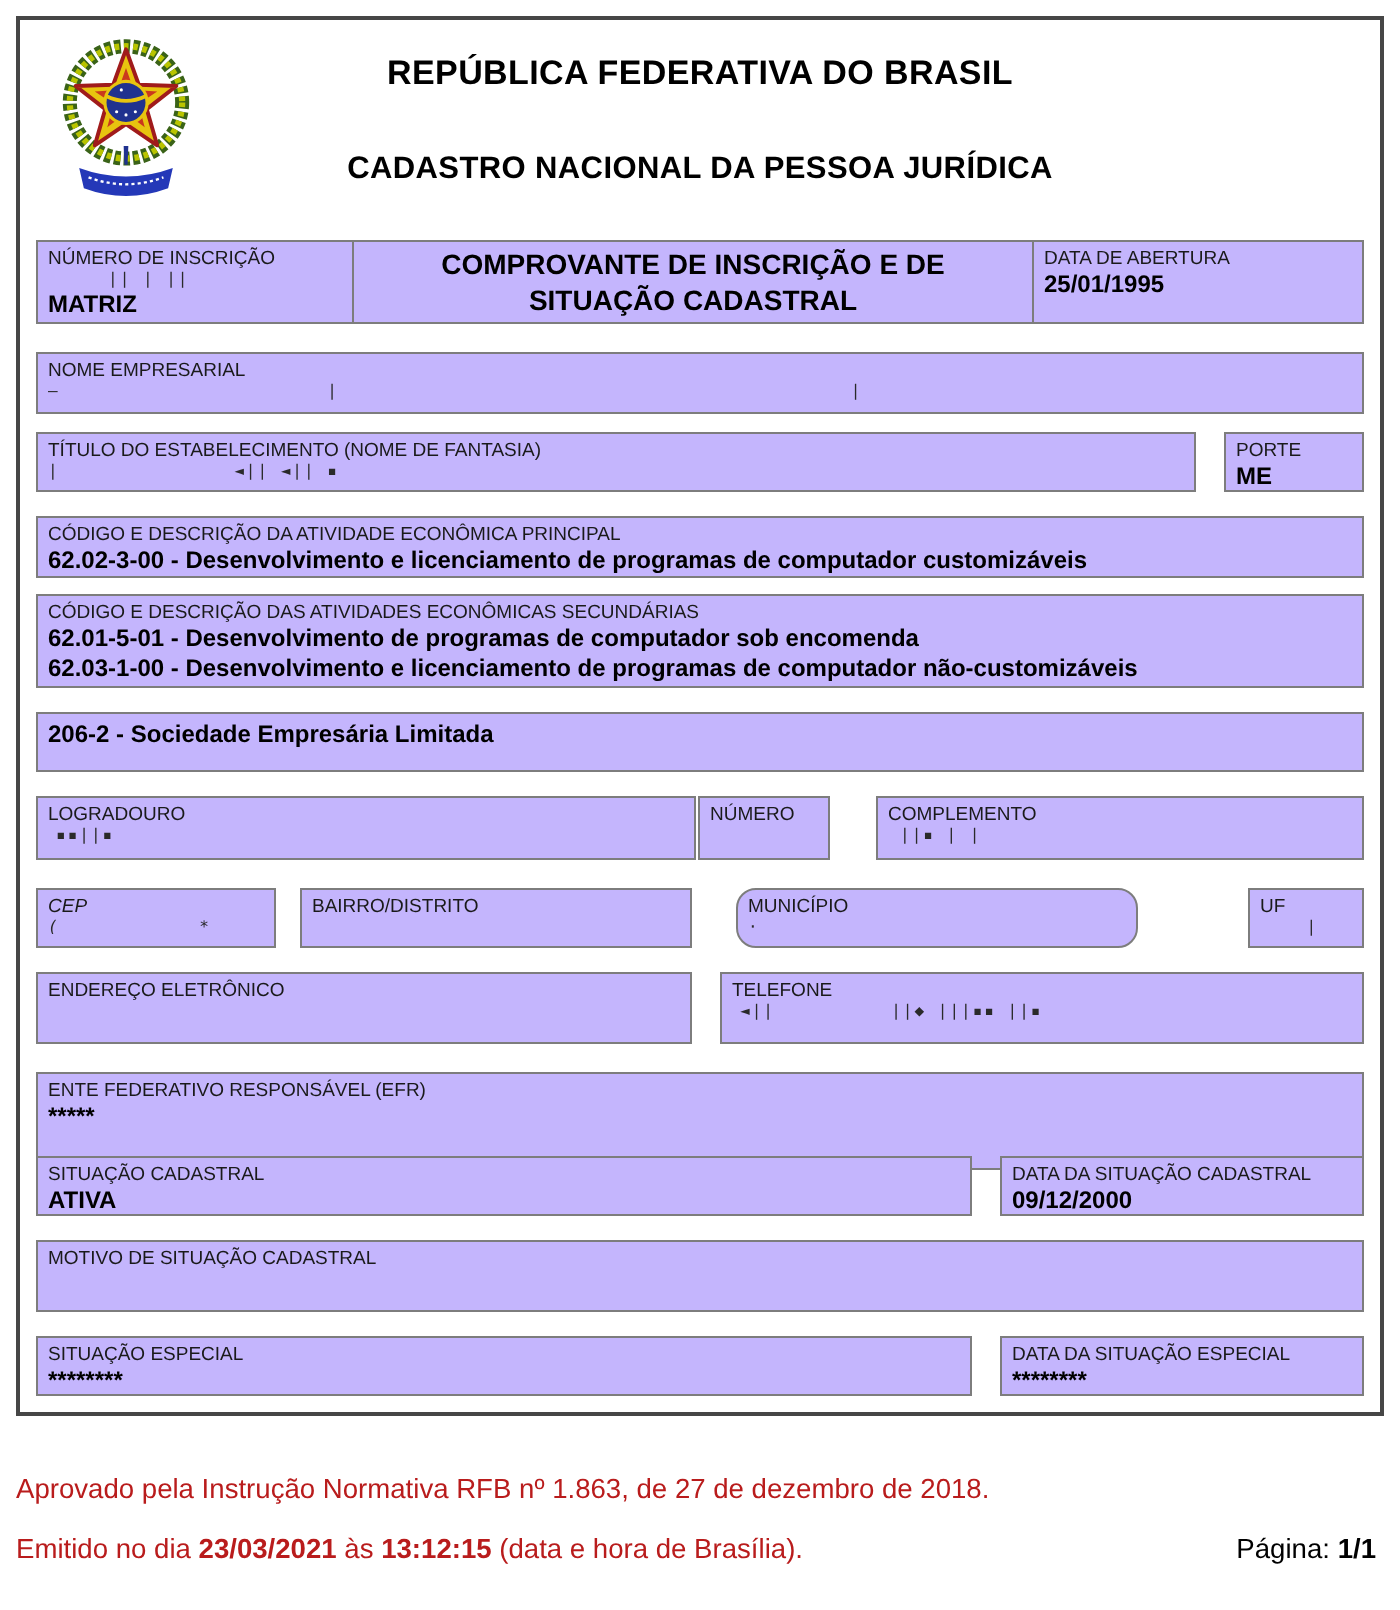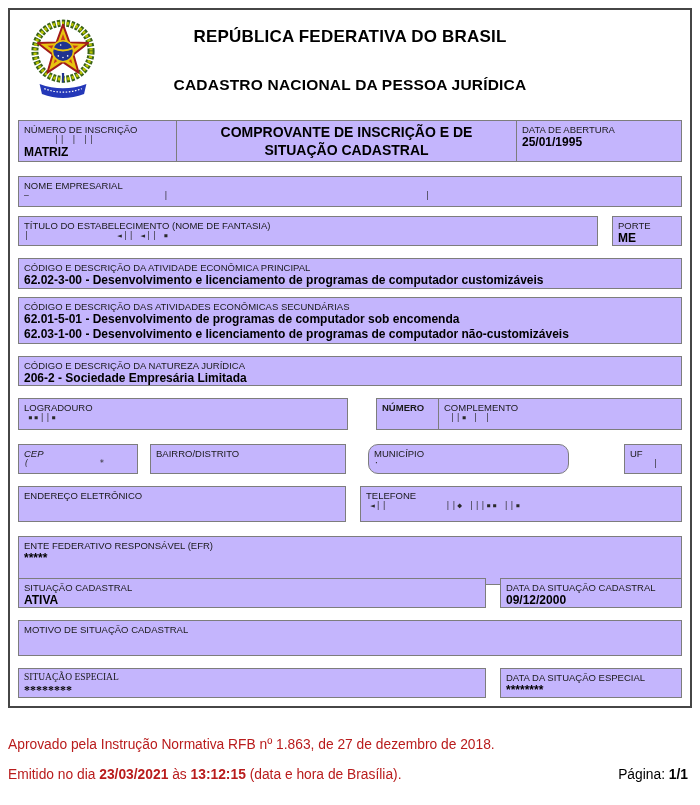--- a/index.html
+++ b/index.html
@@ -75,29 +75,28 @@
     <div class="val">62.02-3-00 - Desenvolvimento e licenciamento de programas de computador customizáveis</div>
   </div>
 
   <div class="box" style="left:18px;top:297px;width:664px;height:47px;">
     <div class="lbl">CÓDIGO E DESCRIÇÃO DAS ATIVIDADES ECONÔMICAS SECUNDÁRIAS</div>
     <div class="val">62.01-5-01 - Desenvolvimento de programas de computador sob encomenda</div>
     <div class="val">62.03-1-00 - Desenvolvimento e licenciamento de programas de computador não-customizáveis</div>
   </div>
 
   <div class="box" style="left:18px;top:356px;width:664px;height:30px;">
-    <div class="lbl">CÓDIGO E DESCRIÇÃO DA NATUREZA JURÍDICA</div>
     <div class="val">206-2 - Sociedade Empresária Limitada</div>
   </div>
 
   <div class="box" style="left:18px;top:398px;width:330px;height:32px;">
     <div class="lbl">LOGRADOURO</div>
     <span class="redacted" style="padding-left:4px;">▪▪||▪</span>
   </div>
-  <div class="box" style="left:376px;top:398px;width:66px;height:32px;font-weight:bold;">
+  <div class="box" style="left:349px;top:398px;width:66px;height:32px;">
     <div class="lbl">NÚMERO</div>
     <span class="redacted"></span>
   </div>
   <div class="box" style="left:438px;top:398px;width:244px;height:32px;">
     <div class="lbl">COMPLEMENTO</div>
     <span class="redacted" style="padding-left:6px;">||▪ | |</span>
   </div>
 
   <div class="box" style="left:18px;top:444px;width:120px;height:30px;font-style:italic;">
     <div class="lbl">CEP</div>
@@ -137,21 +136,21 @@
   <div class="box" style="left:500px;top:578px;width:182px;height:30px;">
     <div class="lbl">DATA DA SITUAÇÃO CADASTRAL</div>
     <div class="val">09/12/2000</div>
   </div>
 
   <div class="box" style="left:18px;top:620px;width:664px;height:36px;">
     <div class="lbl">MOTIVO DE SITUAÇÃO CADASTRAL</div>
     <div class="val"></div>
   </div>
 
-  <div class="box" style="left:18px;top:668px;width:468px;height:30px;font-family:Liberation Serif, serif;">
+  <div class="box" style="left:18px;top:668px;width:468px;height:30px;">
     <div class="lbl">SITUAÇÃO ESPECIAL</div>
     <div class="val">********</div>
   </div>
   <div class="box" style="left:500px;top:668px;width:182px;height:30px;">
     <div class="lbl">DATA DA SITUAÇÃO ESPECIAL</div>
     <div class="val">********</div>
   </div>
 
   <div class="footer-line" style="top:737px;">Aprovado pela Instrução Normativa RFB nº 1.863, de 27 de dezembro de 2018.</div>
   <div class="footer-line" style="top:767px;"><span>Emitido no dia </span><b>23/03/2021</b><span> às </span><b>13:12:15</b><span> (data e hora de Brasília).</span></div>

